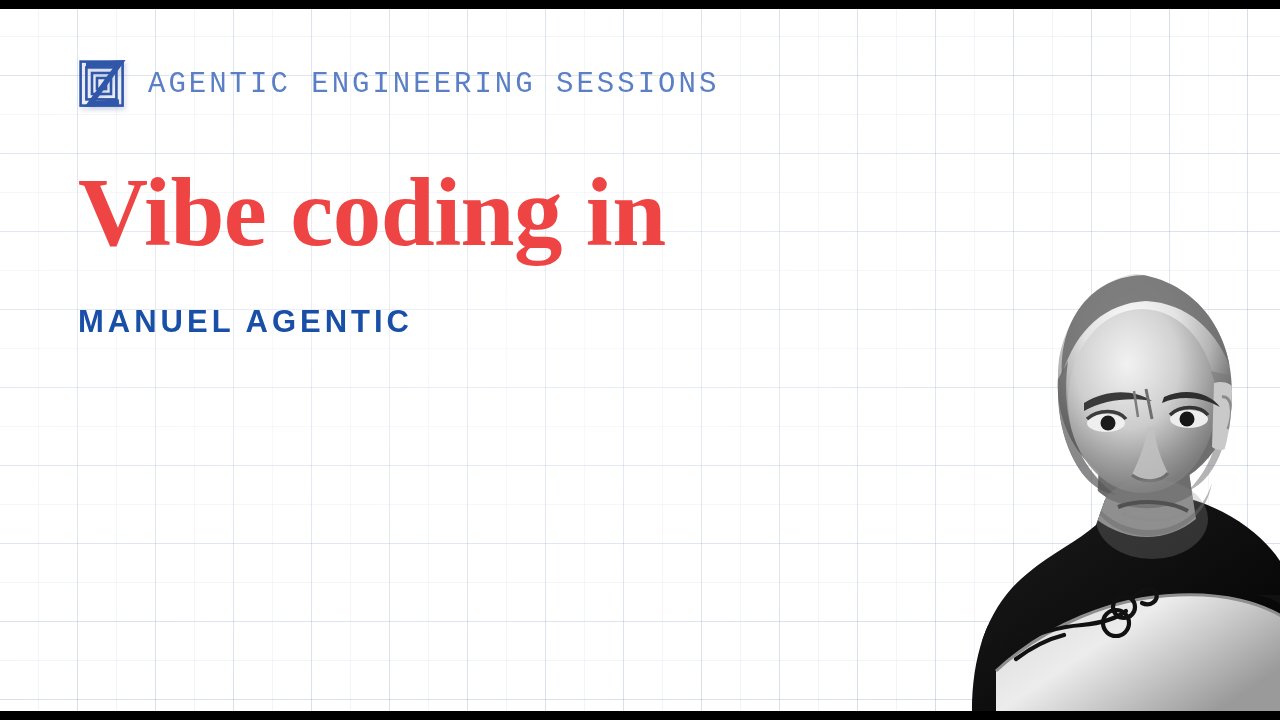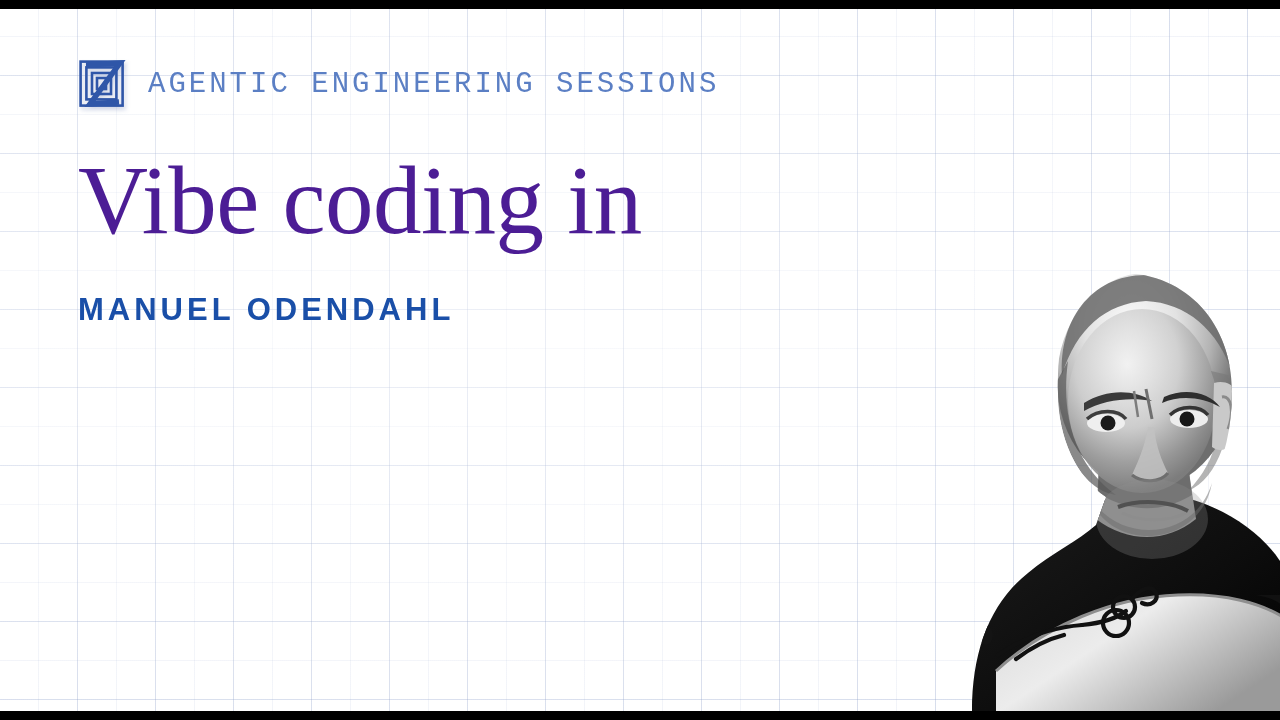--- a/index.html
+++ b/index.html
@@ -90,27 +90,27 @@
     font-size:29px;
     font-weight:400;
     letter-spacing:3.0px;
     color:#5b7fc4;
     white-space:nowrap;
     line-height:1;
   }
 
   
   .title {
-    margin-top:32px;
+    margin-top:44px;
     font-family:"Liberation Serif", "DejaVu Serif", serif;
-    font-weight:400;
+    font-weight:700;
     font-size:97px;
     line-height:1.18;
     letter-spacing:-0.5px;
-    color:#4c1d95;
+    color:#ef4444;
     max-width:640px;
   }
   .title-line { display:block; white-space:nowrap; }
 
   
   .speaker {
     margin-top:36px;
     font-family:"Liberation Sans", sans-serif;
     font-weight:700;
     font-size:31px;
@@ -264,17 +264,17 @@
         <path d="M8 6 L 42 4 L 12 45 L 41 43" fill="none" stroke="#2f56a8" stroke-width="5.4" stroke-linejoin="miter" stroke-linecap="butt"></path>
       </svg>
 
       <div class="kicker-text">AGENTIC ENGINEERING SESSIONS</div>
     </div>
 
     <h1 class="title">
       <span class="title-line">Vibe coding in</span>
     </h1>
 
-    <div class="speaker">MANUEL ODENDAHL</div>
+    <div class="speaker">MANUEL AGENTIC</div>
 
   </div>
 
 </div>
 
 </body></html>

